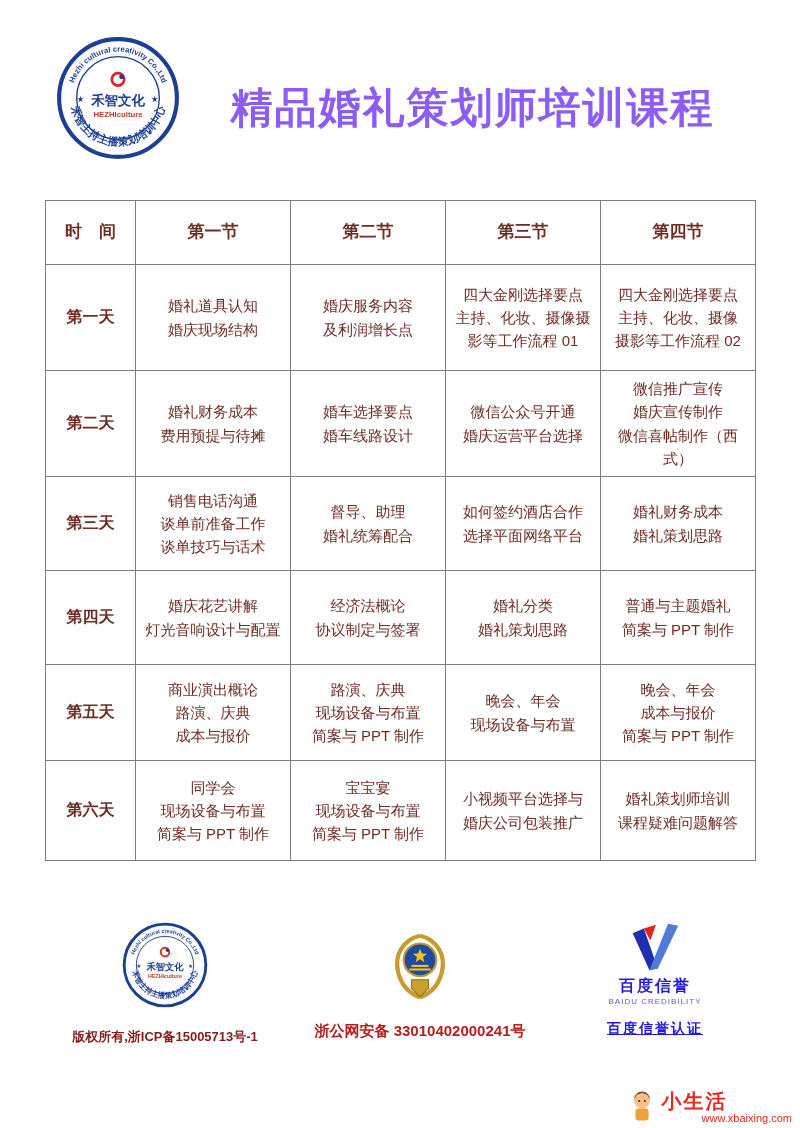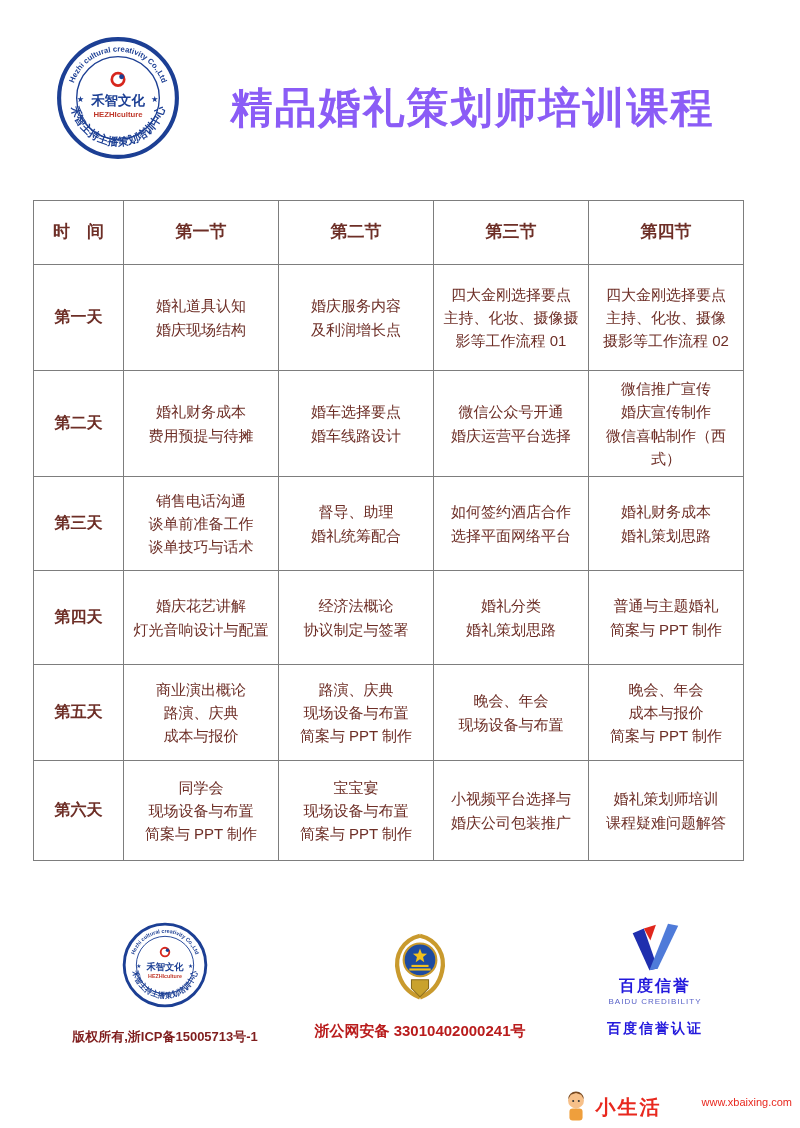--- a/index.html
+++ b/index.html
@@ -17,21 +17,21 @@
   }
   
   .header-logo{position:absolute;left:56px;top:36px;width:124px;height:124px;}
   .page-title{
     position:absolute;left:185px;top:80px;width:575px;
     text-align:center;font-size:42px;font-weight:bold;color:#8b5cf6;
     letter-spacing:2px;white-space:nowrap;
   }
   
   table.course{
-    position:absolute;left:33px;top:200px;width:710px;
+    position:absolute;left:45px;top:200px;width:710px;
     border-collapse:collapse;table-layout:fixed;
   }
   table.course th,table.course td{
     border:1px solid #7d7d7d;text-align:center;vertical-align:middle;
     color:var(--table-text);font-size:15px;line-height:1.55;padding:6px 4px;
   }
   table.course thead th{font-size:17px;font-weight:bold;}
   table.course thead tr{height:64px;}
   table.course tbody th.day{font-size:16px;font-weight:600;}
   table.course tbody tr:nth-child(1){height:106px;}
@@ -50,28 +50,28 @@
   .footer-col.left{width:240px;}
   .footer-col.middle{width:230px;}
   .footer-col.right{width:200px;align-items:center;}
   .footer-logo{width:86px;height:86px;}
   .copyright-text{margin-top:20px;font-size:13px;font-weight:bold;color:#7f1d1d;}
   .police-badge{width:64px;height:90px;}
   .police-record-text{margin-top:10px;font-size:15px;font-weight:bold;color:#b91c1c;}
   .baidu-mark{width:56px;height:52px;}
   .baidu-name{margin-top:2px;font-size:16px;font-weight:bold;color:var(--baidu-blue);letter-spacing:2px;}
   .baidu-en{font-size:8px;color:#5a63c8;letter-spacing:1px;}
-  .baidu-cert{margin-top:14px;font-size:14px;font-weight:bold;color:var(--baidu-blue);letter-spacing:2px;}
+  .baidu-cert{margin-top:14px;font-size:14px;font-weight:bold;color:var(--baidu-blue);letter-spacing:2px;text-decoration:underline;}
   
   .watermark{
     position:absolute;right:8px;bottom:4px;
     display:flex;align-items:center;gap:5px;
   }
   .mascot{width:30px;height:34px;}
-  .wm-text{display:flex;flex-direction:row;line-height:1.1;}
+  .wm-text{display:flex;flex-direction:column;line-height:1.1;}
   .wm-name{font-size:20px;font-weight:bold;color:var(--watermark-red);letter-spacing:2px;}
   .wm-url{font-size:11px;color:var(--watermark-red);padding-left:40px;}
 </style>
 </head>
 <body>
 
 <div class="page">
 
   <div class="header-logo hz-logo"><svg viewBox="0 0 120 120" width="100%" height="100%">
         <defs>

